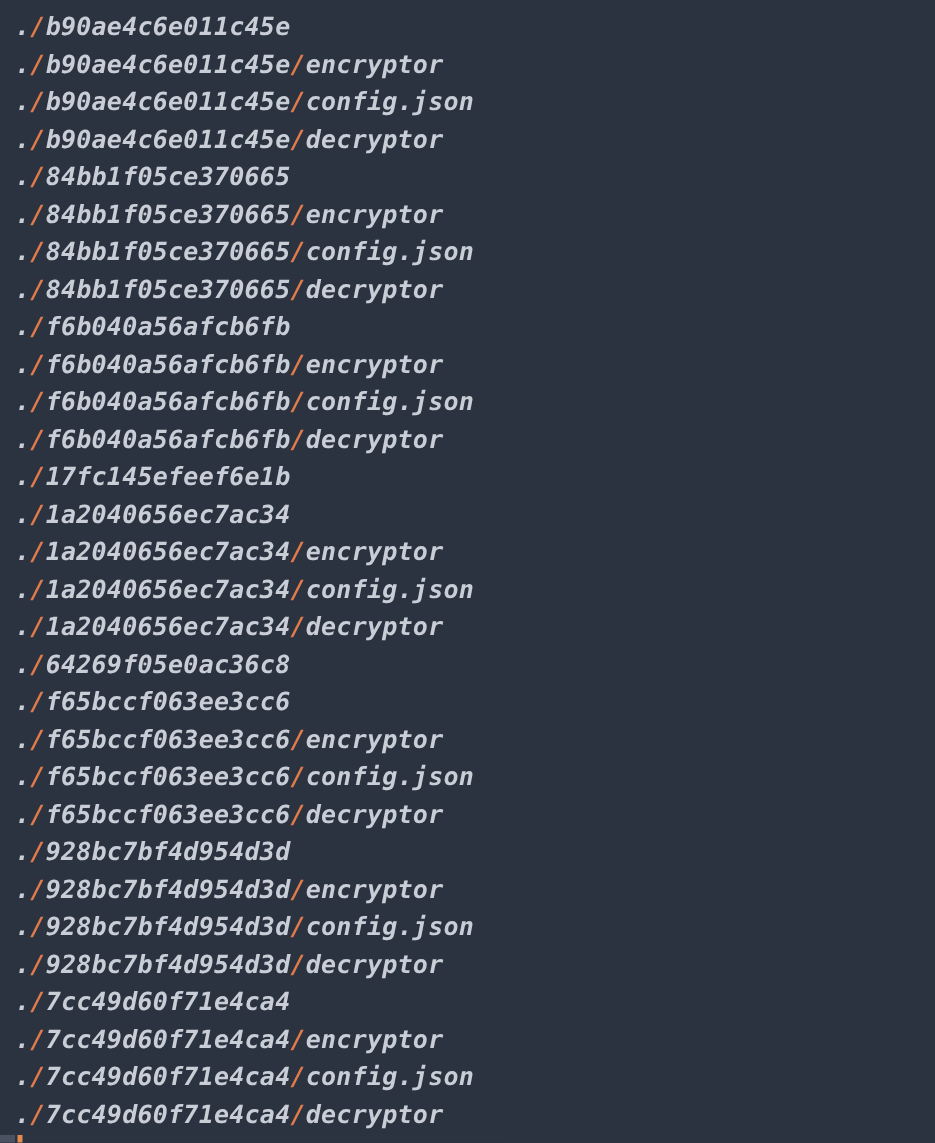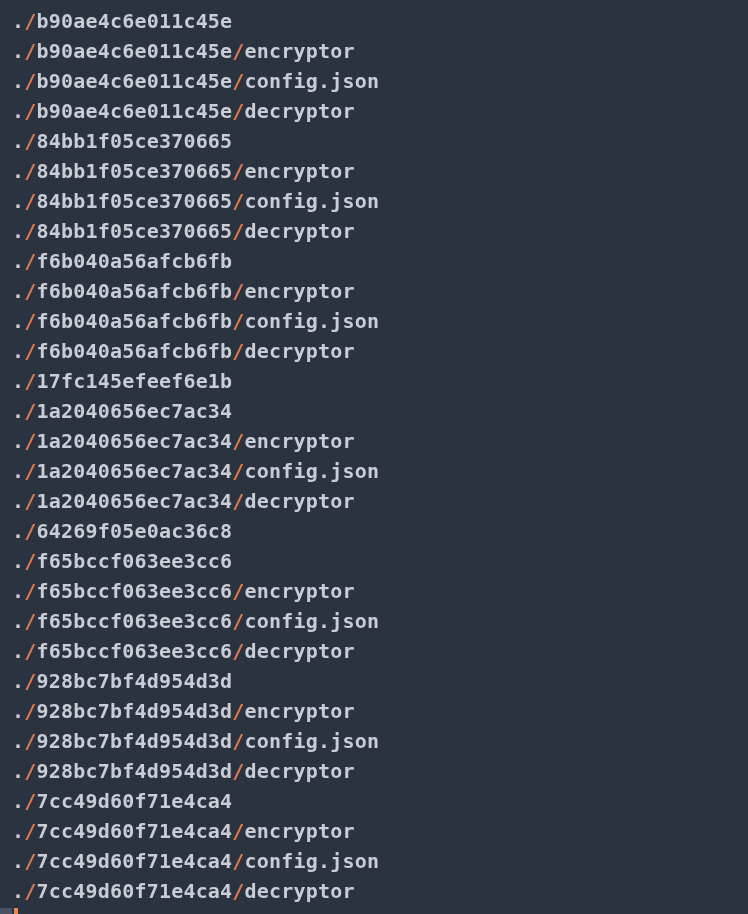--- a/index.html
+++ b/index.html
@@ -12,20 +12,21 @@
   }
   .terminal {
     font-family: "Menlo", "Consolas", "DejaVu Sans Mono", monospace;
     font-size: 20px;
     line-height: 30px;
     font-weight: 600;
     color: #c8cdd6;
     padding: 6px 12px 0 12px;
     white-space: pre;
     letter-spacing: 0.2px;
+    font-style: italic;
   }
   .line { display: block; }
   .dot   { color: #c8cdd6; }
   .slash { color: #e07b4b; }
   .name  { color: #c8cdd6; }
 
   .cursor-row {
     display: flex;
     align-items: center;
     height: 26px;

